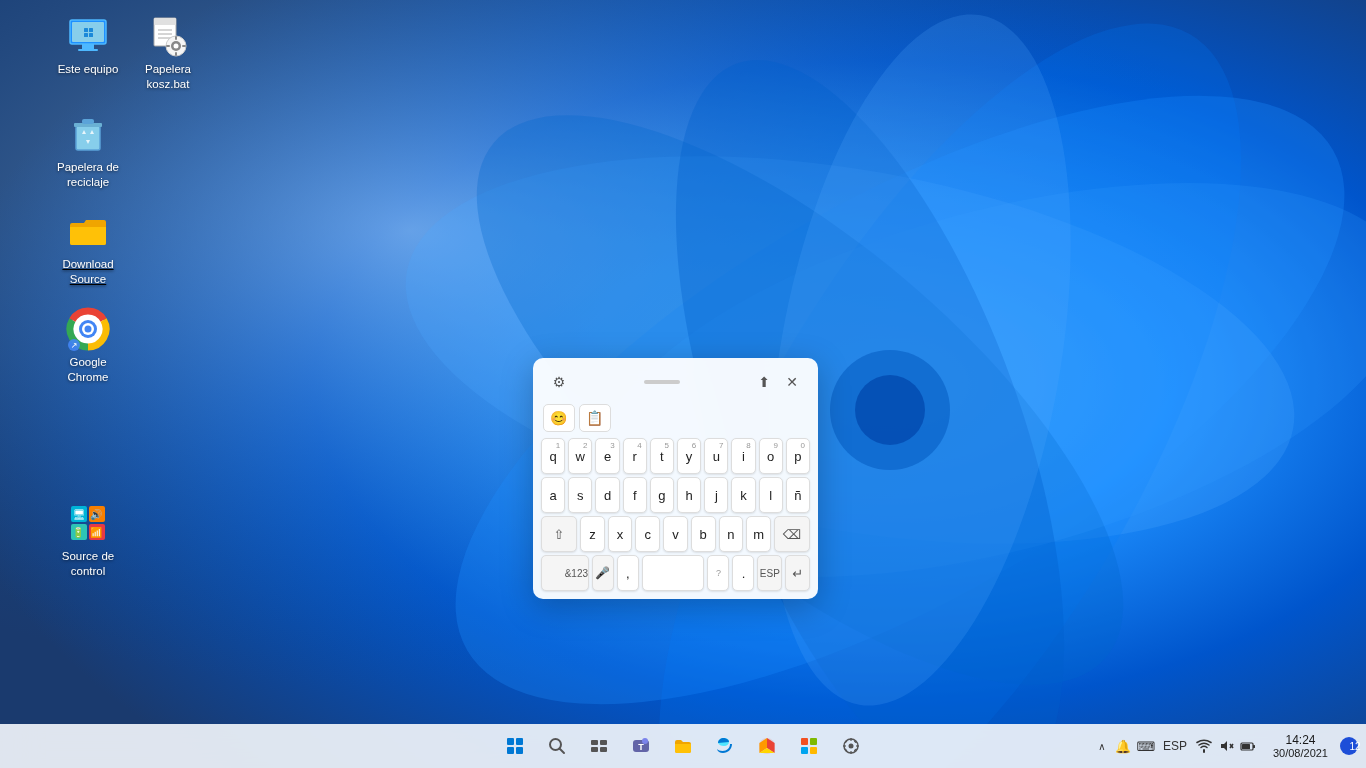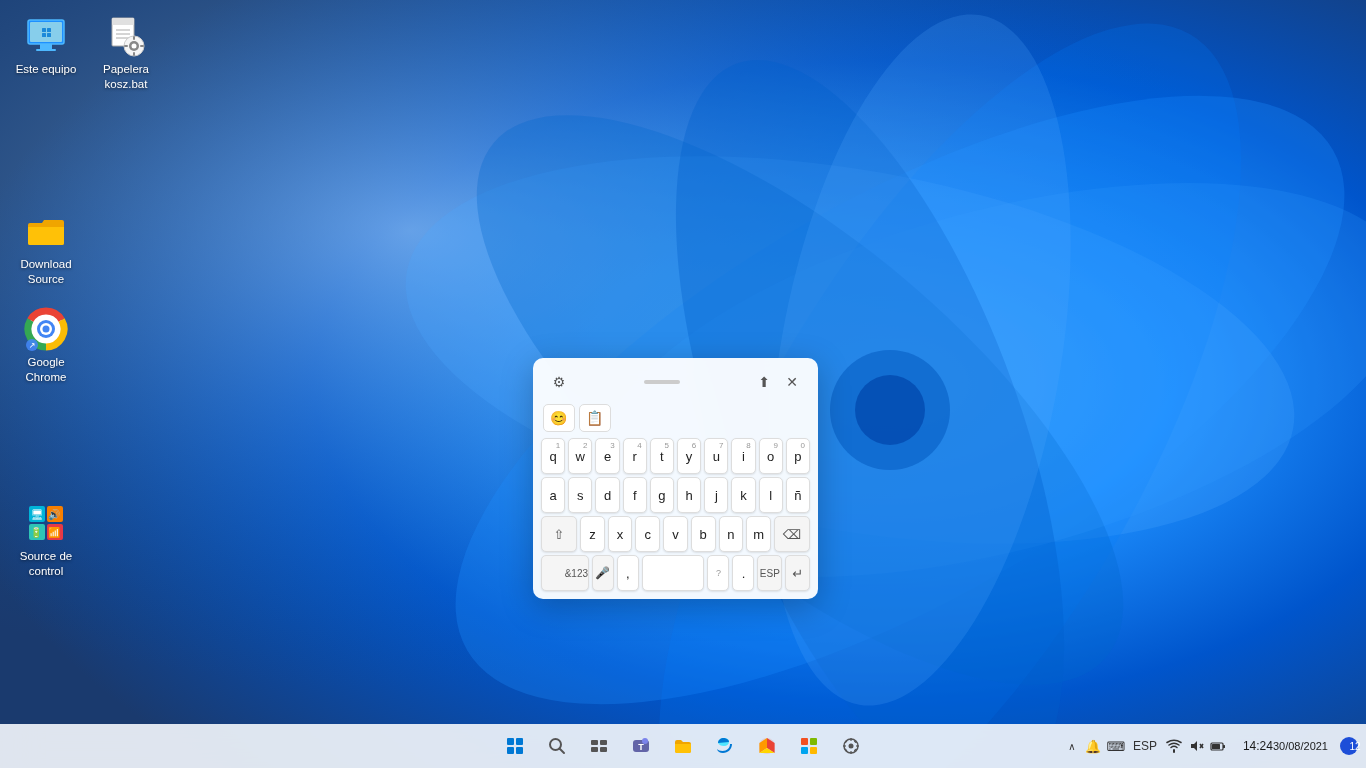--- a/index.html
+++ b/index.html
@@ -22,20 +22,21 @@
         linear-gradient(160deg, #b8d8f0 0%, #7ab8e8 20%, #3a8fd4 40%, #1565c0 70%, #0d47a1 100%);
       z-index: 0;
     }
 
     
     .desktop {
       position: absolute;
       inset: 0;
       bottom: 44px;
       z-index: 1;
+      margin-left: 42px;
     }
 
     .desktop-icon {
       position: absolute;
       display: flex;
       flex-direction: column;
       align-items: center;
       width: 76px;
       cursor: pointer;
       padding: 4px;
@@ -232,21 +233,21 @@
       display: flex;
       align-items: center;
       justify-content: center;
       cursor: pointer;
       color: #333;
       font-size: 13px;
     }
 
     .clock-area {
       display: flex;
-      flex-direction: row;
+      flex-direction: column;
       align-items: center;
       justify-content: center;
       padding: 0 8px;
       cursor: pointer;
       height: 100%;
     }
     .clock-time {
       font-size: 12px;
       color: #1a1a1a;
       font-weight: 500;
@@ -357,22 +358,36 @@
         <circle cx="30" cy="32" r="2.5" fill="white"></circle>
         <rect x="29" y="22" width="2" height="4" rx="1" fill="#888"></rect>
         <rect x="29" y="38" width="2" height="4" rx="1" fill="#888"></rect>
         <rect x="20" y="31" width="4" height="2" rx="1" fill="#888"></rect>
         <rect x="36" y="31" width="4" height="2" rx="1" fill="#888"></rect>
       </svg>
     </div>
     <span class="icon-label">Papelera kosz.bat</span>
   </div>
 
-
-  <div class="desktop-icon" style="top:205px;left:8px;">
+  <div class="desktop-icon" style="top:108px;left:8px;">
+    <div class="icon-img">
+      <svg width="44" height="44" viewBox="0 0 44 44">
+        <rect x="10" y="14" width="24" height="24" rx="2" fill="#87ceeb" stroke="#5ba3d9" stroke-width="1.5"></rect>
+        <rect x="8" y="11" width="28" height="4" rx="1" fill="#6ab0d4"></rect>
+        <rect x="16" y="7" width="12" height="5" rx="2" fill="#5ba3d9"></rect>
+
+        <path d="M16 22 L18 18 L20 22 Z" fill="white" opacity="0.8"></path>
+        <path d="M24 22 L26 18 L28 22 Z" fill="white" opacity="0.8"></path>
+        <path d="M20 28 L22 32 L24 28 Z" fill="white" opacity="0.8"></path>
+      </svg>
+    </div>
+    <span class="icon-label">Papelera de reciclaje</span>
+  </div>
+
+  <div class="desktop-icon" style="top:205px;left:8px;text-decoration:underline;">
     <div class="icon-img">
       <svg width="44" height="44" viewBox="0 0 44 44">
         <path d="M4 16 Q4 14 6 14 L18 14 L20 11 L38 11 Q40 11 40 13 L40 34 Q40 36 38 36 L6 36 Q4 36 4 34 Z" fill="#f0a500"></path>
         <path d="M4 18 L40 18 L40 34 Q40 36 38 36 L6 36 Q4 36 4 34 Z" fill="#ffc107"></path>
       </svg>
     </div>
     <span class="icon-label">Download Source</span>
   </div>
 
   <div class="desktop-icon" style="top:303px;left:8px;">

